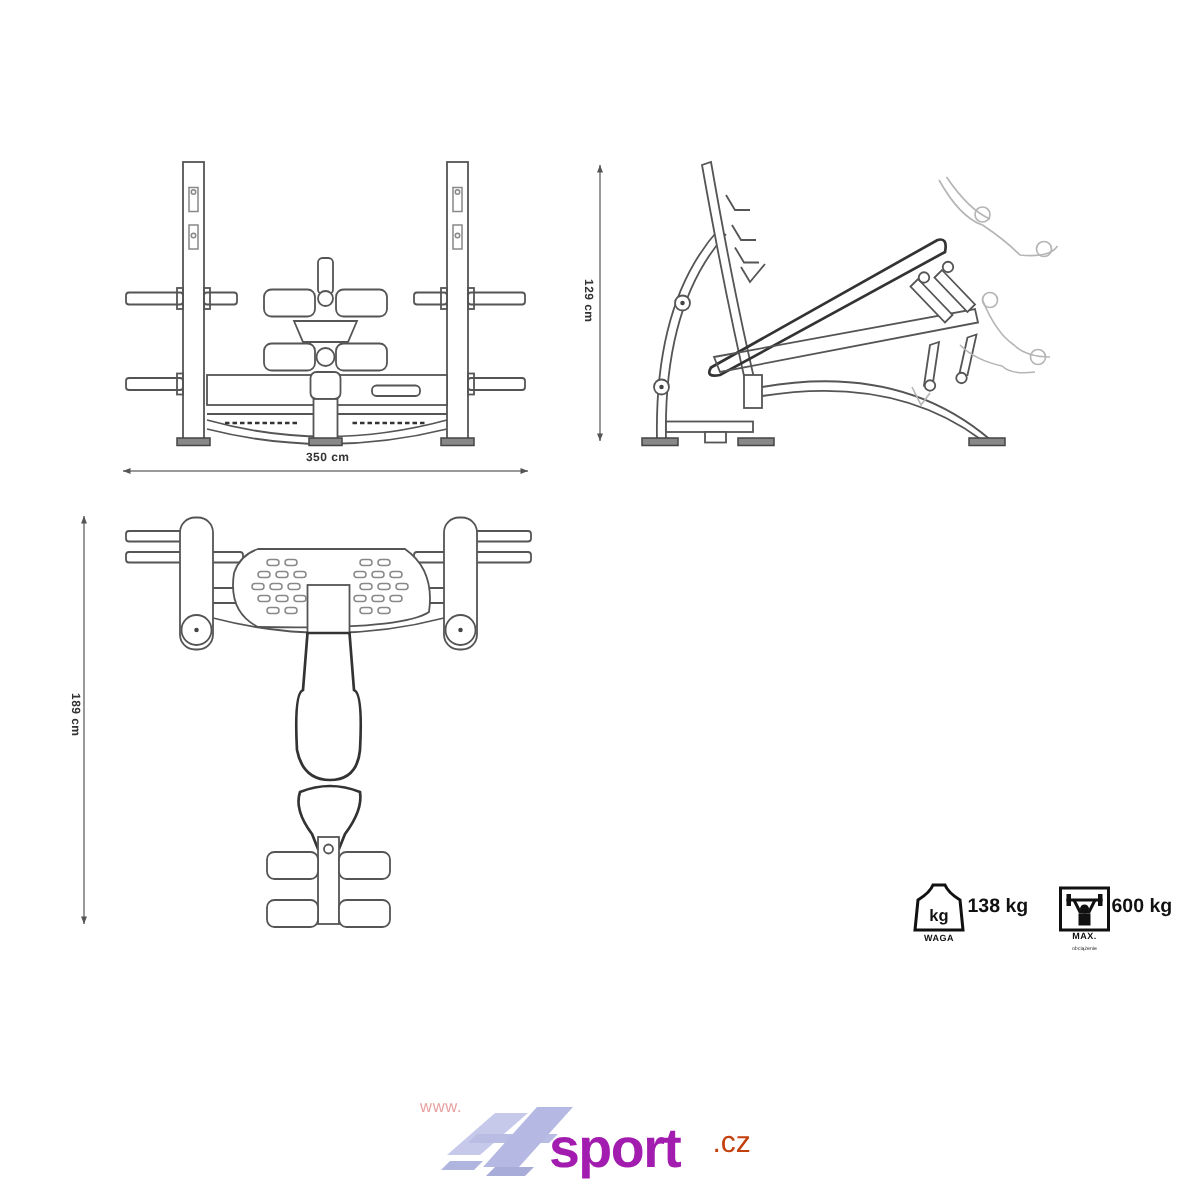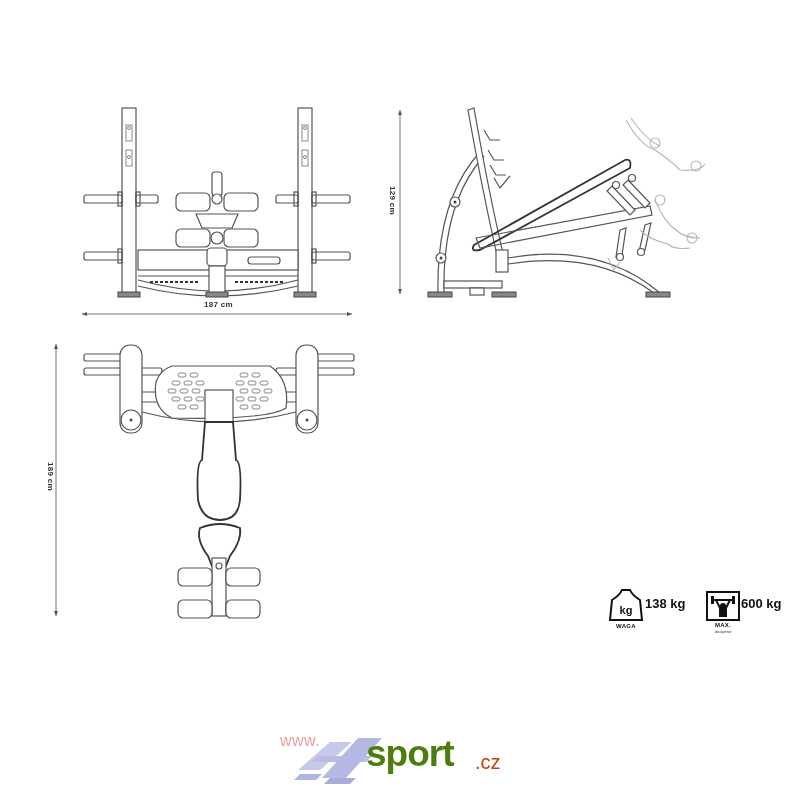--- a/index.html
+++ b/index.html
@@ -13,22 +13,22 @@
   .faint { stroke: #b5b5b5; fill: none; stroke-width: 1.1; }
   .dim { stroke: #777; stroke-width: 1; fill: none; }
   .foot { fill: #888; stroke: #444; stroke-width: 1; }
   .dim-label { position: absolute; font-size: 8px; color: #333; font-weight: bold; letter-spacing: 0.3px; }
   .dim-v { transform: rotate(90deg); transform-origin: center; white-space: nowrap; }
   .spec { position: absolute; display: flex; align-items: flex-start; }
   .spec-value { font-weight: bold; font-size: 13px; color: #111; margin-left: 3px; }
   .spec-caption { position: absolute; font-weight: bold; font-size: 6px; color: #111; text-align: center; letter-spacing: 0.3px; }
   .spec-sub { position: absolute; font-size: 3.5px; color: #333; text-align: center; }
   .logo { position: absolute; left: 280px; top: 730px; width: 250px; height: 56px; }
-  .logo-www { position: absolute; left: 0; top: 2px; font-size: 16px; color: #e7a0a0; letter-spacing: 0.5px; }
-  .logo-sport { position: absolute; left: 86px; top: 0px; font-size: 37px; font-weight: bold; color: #4d7c0f; letter-spacing: -1px; line-height: 48px; }
+  .logo-www { position: absolute; left: 0; top: 2px; font-size: 11px; color: #e7a0a0; letter-spacing: 0.5px; }
+  .logo-sport { position: absolute; left: 86px; top: 12px; font-size: 37px; font-weight: bold; color: #a21caf; letter-spacing: -1px; line-height: 48px; }
   .logo-tld { position: absolute; left: 195px; top: 18px; font-size: 20px; color: #c2410c; line-height: 28px; }
 </style>
 </head>
 <body>
 
 <svg width="800" height="800" viewBox="0 0 800 800">
   <g>
 
     <rect class="lf" x="122" y="108" width="14" height="186"></rect>
     <rect class="lf" x="298" y="108" width="14" height="186"></rect>
@@ -228,21 +228,21 @@
 
   <g>
     <path d="M330 742 L352 742 L320 770 L298 770 Z" fill="#c6c9ea"></path>
     <path d="M300 774 L322 774 L316 780 L294 780 Z" fill="#b0b5df"></path>
     <path d="M318 756 L372 756 L366 762 L312 762 Z" fill="#b9bde4"></path>
     <path d="M358 738 L382 738 L346 778 L322 778 Z" fill="#b4b8e2"></path>
     <path d="M330 778 L356 778 L350 784 L324 784 Z" fill="#a7acd9"></path>
   </g>
 </svg>
 
-<div class="dim-label" style="left:204px; top:300px;">187 cm</div>
+<div class="dim-label" style="left:204px; top:300px;">350 cm</div>
 <div class="dim-label dim-v" style="left:378px; top:196px;">129 cm</div>
 <div class="dim-label dim-v" style="left:36px; top:472px;">189 cm</div>
 
 <div class="spec" style="left:642px; top:596px;">
   <span class="spec-value">138 kg</span>
 </div>
 <div class="spec-caption" style="left:610px; top:623px; width:32px;">WAGA</div>
 
 <div class="spec" style="left:738px; top:596px;">
   <span class="spec-value">600 kg</span>

